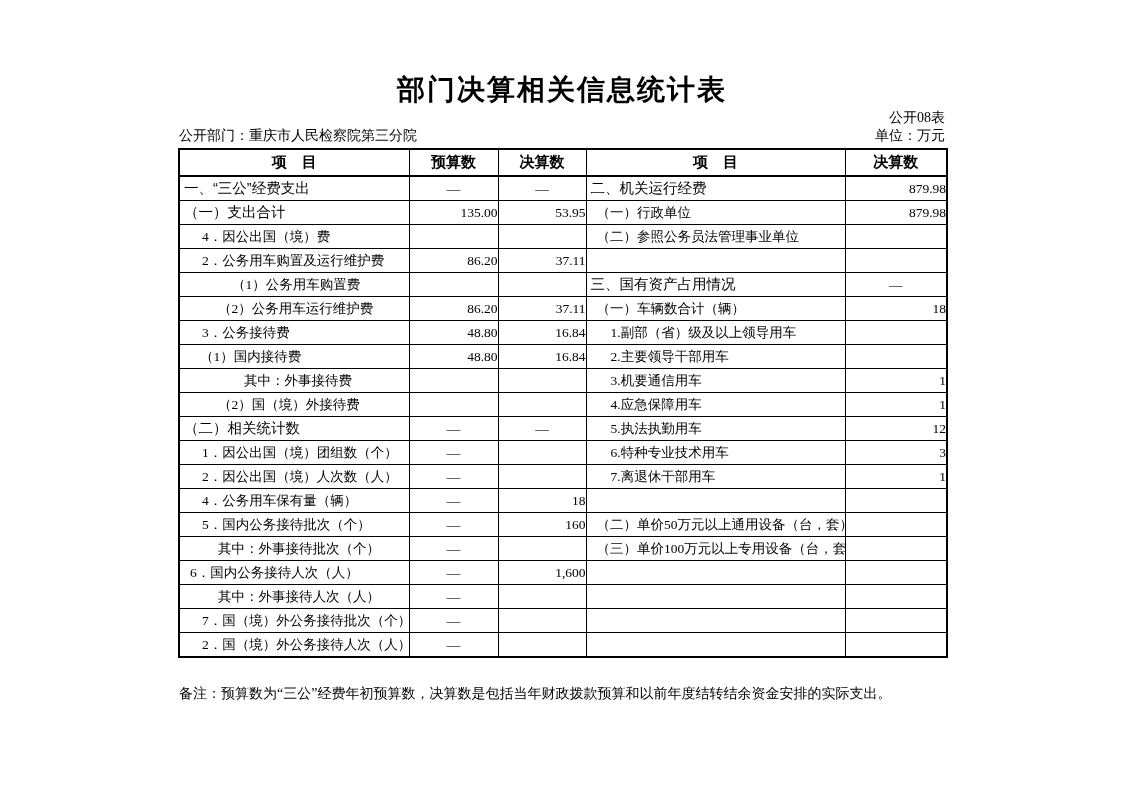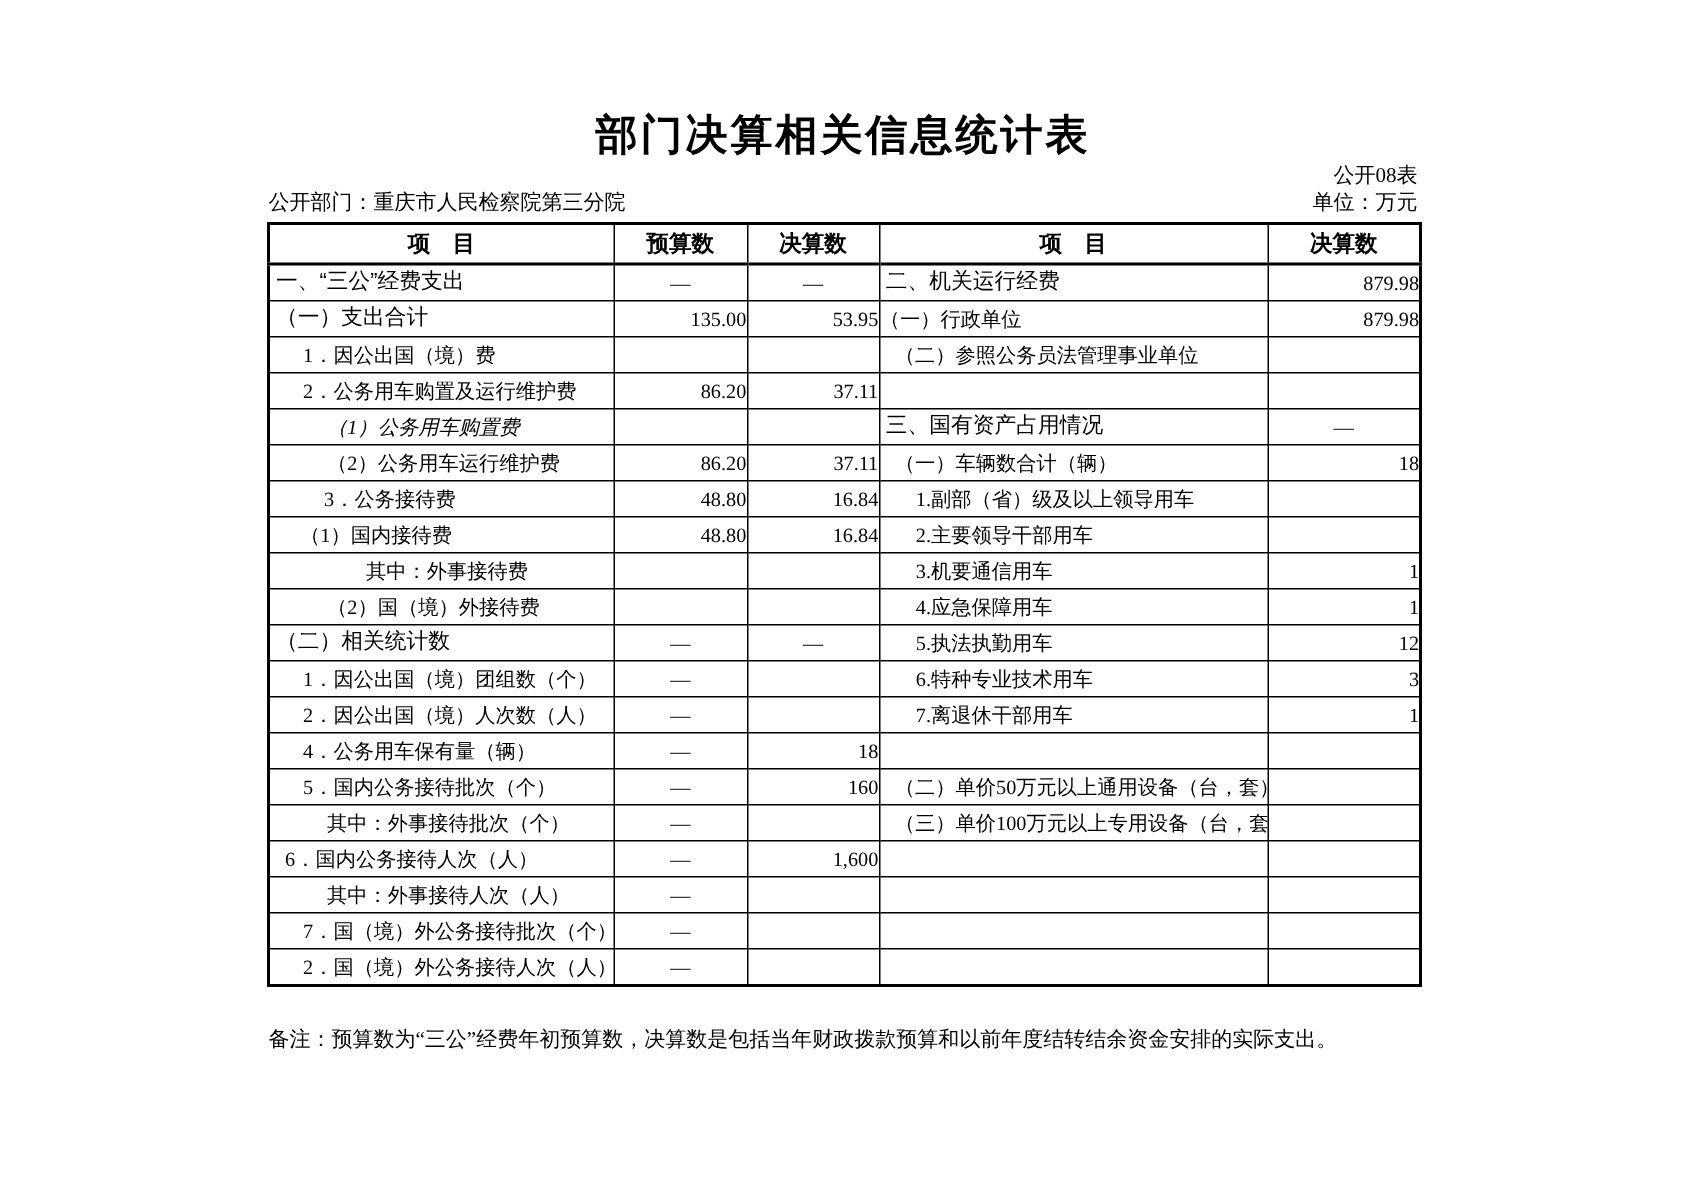--- a/index.html
+++ b/index.html
@@ -135,53 +135,53 @@
           <td class="lab bold" style="padding-left: 4px;">一、“三公”经费支出</td>
           <td class="val dash">—</td>
           <td class="val dash">—</td>
           <td class="lab bold" style="padding-left: 4px;">二、机关运行经费</td>
           <td class="val">879.98</td>
         </tr>
         <tr>
           <td class="lab bold" style="padding-left: 4px;">（一）支出合计</td>
           <td class="val">135.00</td>
           <td class="val">53.95</td>
-          <td class="lab" style="">（一）行政单位</td>
+          <td class="lab" style="padding-left: 10px;">（一）行政单位</td>
           <td class="val">879.98</td>
         </tr>
         <tr>
-          <td class="lab" style="padding-left: 22px;">1．因公出国（境）费</td>
+          <td class="lab" style="padding-left: 22px;">4．因公出国（境）费</td>
           <td class="val"></td>
           <td class="val"></td>
           <td class="lab" style="padding-left: 10px;">（二）参照公务员法管理事业单位</td>
           <td class="val"></td>
         </tr>
         <tr>
           <td class="lab" style="padding-left: 22px;">2．公务用车购置及运行维护费</td>
           <td class="val">86.20</td>
           <td class="val">37.11</td>
           <td class="lab" style="padding-left: 4px;"></td>
           <td class="val"></td>
         </tr>
         <tr>
-          <td class="lab" style="padding-left: 38px; font-style: italic;">（1）公务用车购置费</td>
+          <td class="lab" style="padding-left: 52px;">（1）公务用车购置费</td>
           <td class="val"></td>
           <td class="val"></td>
           <td class="lab bold" style="padding-left: 4px;">三、国有资产占用情况</td>
           <td class="val dash">—</td>
         </tr>
         <tr>
           <td class="lab" style="padding-left: 38px;">（2）公务用车运行维护费</td>
           <td class="val">86.20</td>
           <td class="val">37.11</td>
           <td class="lab" style="padding-left: 10px;">（一）车辆数合计（辆）</td>
           <td class="val">18</td>
         </tr>
         <tr>
-          <td class="lab" style="padding-left: 36px;">3．公务接待费</td>
+          <td class="lab" style="padding-left: 22px;">3．公务接待费</td>
           <td class="val">48.80</td>
           <td class="val">16.84</td>
           <td class="lab" style="padding-left: 24px;">1.副部（省）级及以上领导用车</td>
           <td class="val"></td>
         </tr>
         <tr>
           <td class="lab" style="padding-left: 20px;">（1）国内接待费</td>
           <td class="val">48.80</td>
           <td class="val">16.84</td>
           <td class="lab" style="padding-left: 24px;">2.主要领导干部用车</td>

